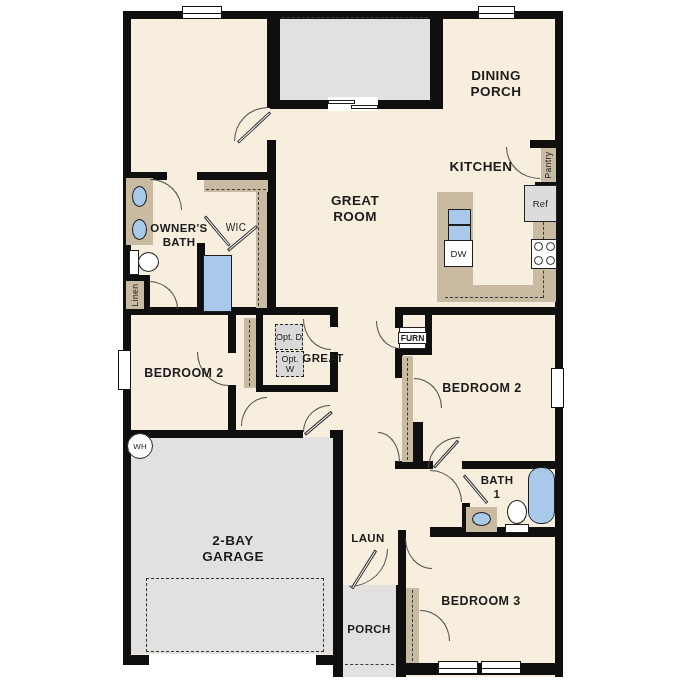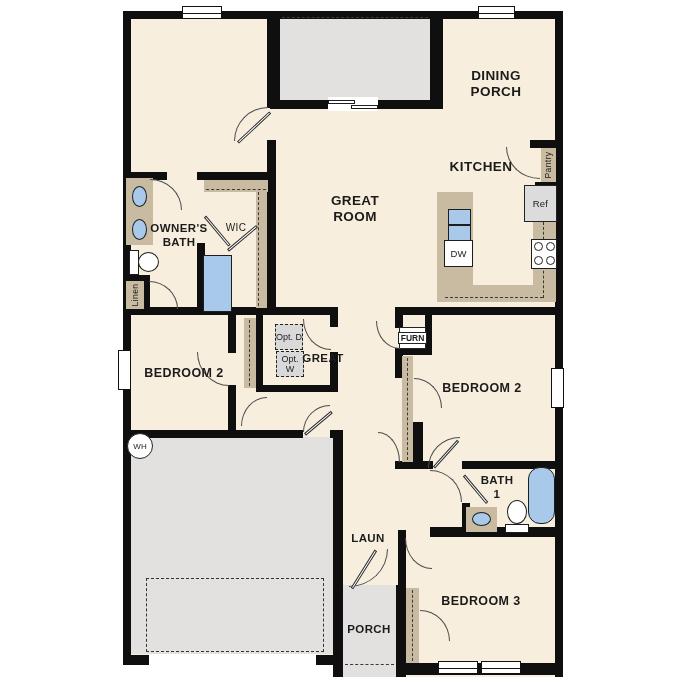--- a/index.html
+++ b/index.html
@@ -187,18 +187,19 @@
   <div class="lbl" style="left:456px;top:68px;width:80px">DINING PORCH</div>
   <div class="lbl ctr" style="left:481px;top:159px">KITCHEN</div>
   <div class="lbl" style="left:315px;top:193px;width:80px">GREAT ROOM</div>
   <div class="lbl md" style="left:148px;top:222px;width:62px">OWNER'S BATH</div>
   <div class="lbl ctr" style="left:236px;top:222px;font-size:10px;font-weight:normal">WIC</div>
   <div class="lbl ctr" style="left:184px;top:366px;font-size:12.5px">BEDROOM 2</div>
   <div class="lbl ctr md" style="left:323px;top:352px">GREAT</div>
   <div class="lbl ctr" style="left:482px;top:381px;font-size:12.5px">BEDROOM 2</div>
   <div class="lbl md" style="left:477px;top:474px;width:40px">BATH 1</div>
   <div class="lbl ctr md" style="left:368px;top:532px">LAUN</div>
+  <div class="lbl" style="left:193px;top:533px;width:80px">2-BAY GARAGE</div>
   <div class="lbl ctr md" style="left:369px;top:623px">PORCH</div>
   <div class="lbl ctr" style="left:481px;top:594px;font-size:12.5px">BEDROOM 3</div>
   <div class="lbl vert" style="left:548px;top:165px">Pantry</div>
   <div class="lbl vert" style="left:135px;top:295px">Linen</div>
 
 </div>
 
 </body></html>

